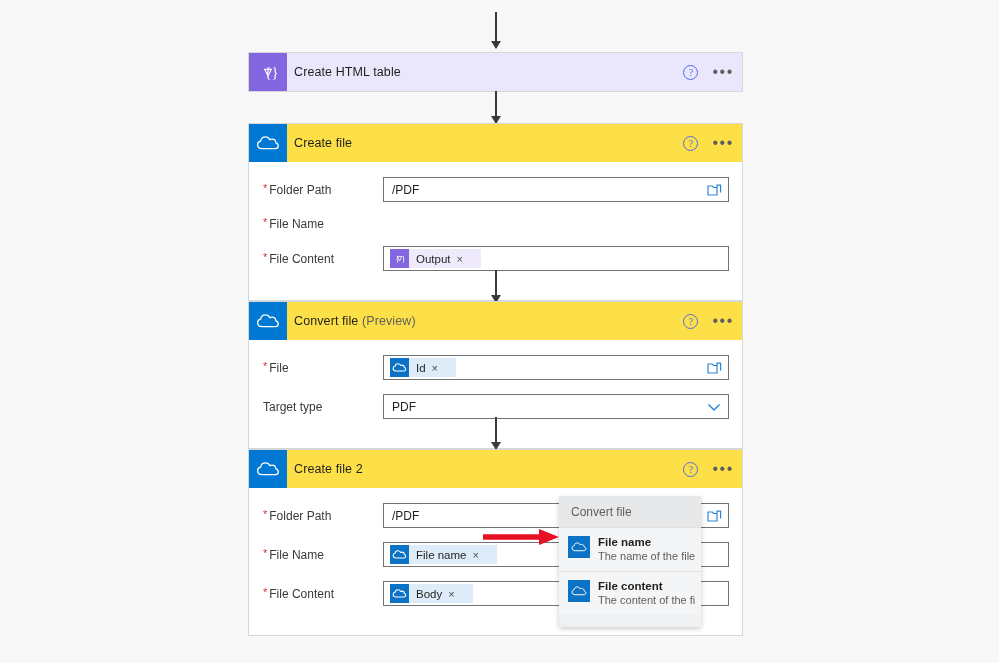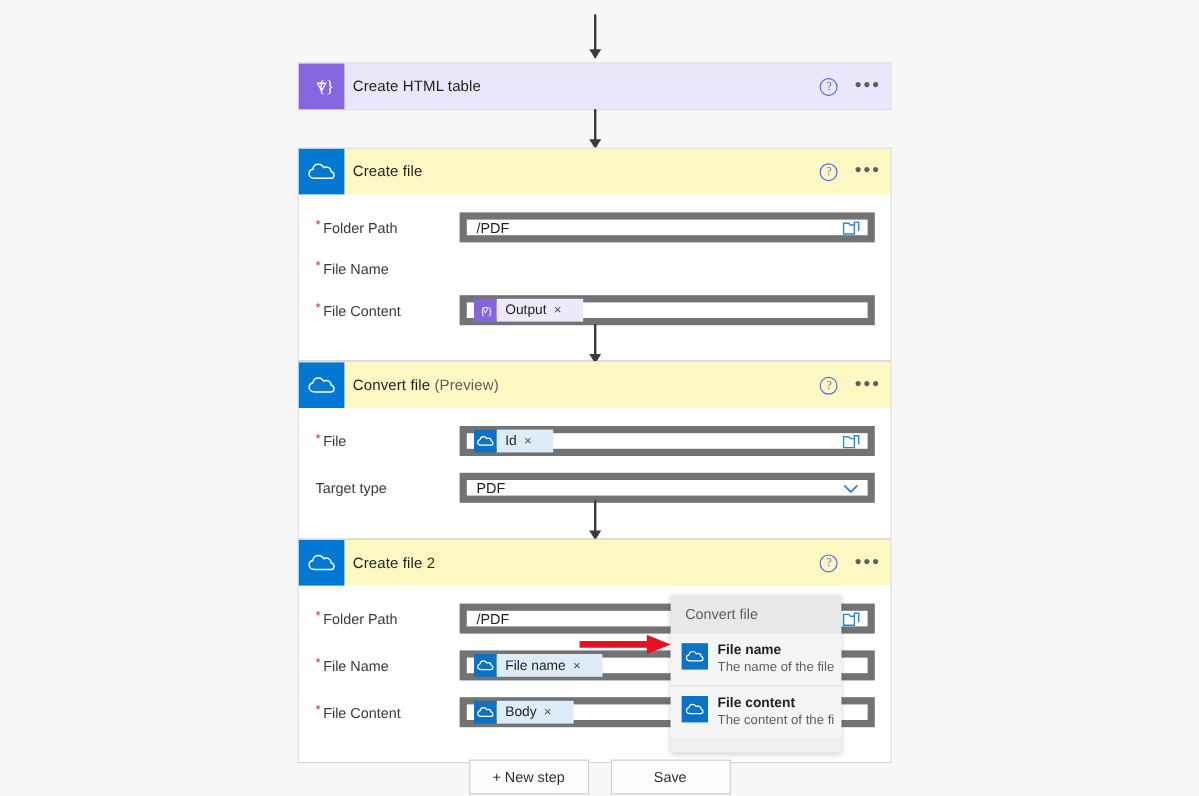--- a/index.html
+++ b/index.html
@@ -79,21 +79,21 @@
     box-sizing: border-box;
   }
   .ellipsis-icon {
     color: #605e5c;
     font-size: 16px;
     line-height: 8px;
     letter-spacing: 1.6px;
   }
   .hdr-purple { background: #eae6fb; }
   .hdr-purple .card-icon { background: #8367e0; }
-  .hdr-onedrive { background: #fef9c3; }
+  .hdr-onedrive { background: #fde047; }
   .hdr-onedrive .card-icon { background: #0078d4; }
 
   
   .card-body {
     padding: 15px 13px 16px 14px;
     background: #fff;
   }
   .field-row {
     display: flex;
     align-items: center;
@@ -111,21 +111,21 @@
     color: #d13438;
     font-size: 11px;
     margin-right: 2px;
     vertical-align: top;
     line-height: 12px;
   }
   .field-control {
     position: relative;
     flex: 1 1 auto;
     height: 25px;
-    border: 6px solid #737373;
+    border: 1px solid #737373;
     background: #fff;
     box-sizing: border-box;
     display: flex;
     align-items: center;
     padding: 0 4px;
   }
   .field-text {
     font-size: 12px;
     color: #201f1e;
     padding-left: 4px;
@@ -527,18 +527,14 @@
       </div>
 
     </div>
   </div>
 
   <svg id="annotation-arrow" viewBox="0 0 80 22">
     <line x1="2" y1="11" x2="60" y2="11" stroke="#e81123" stroke-width="5.5"></line>
     <polygon points="58,3 78,11 58,19" fill="#e81123"></polygon>
   </svg>
 
-  <div class="bottom-bar">
-    <button class="flow-button">+ New step</button>
-    <button class="flow-button">Save</button>
-  </div>
 
 </div>
 
 </body></html>

